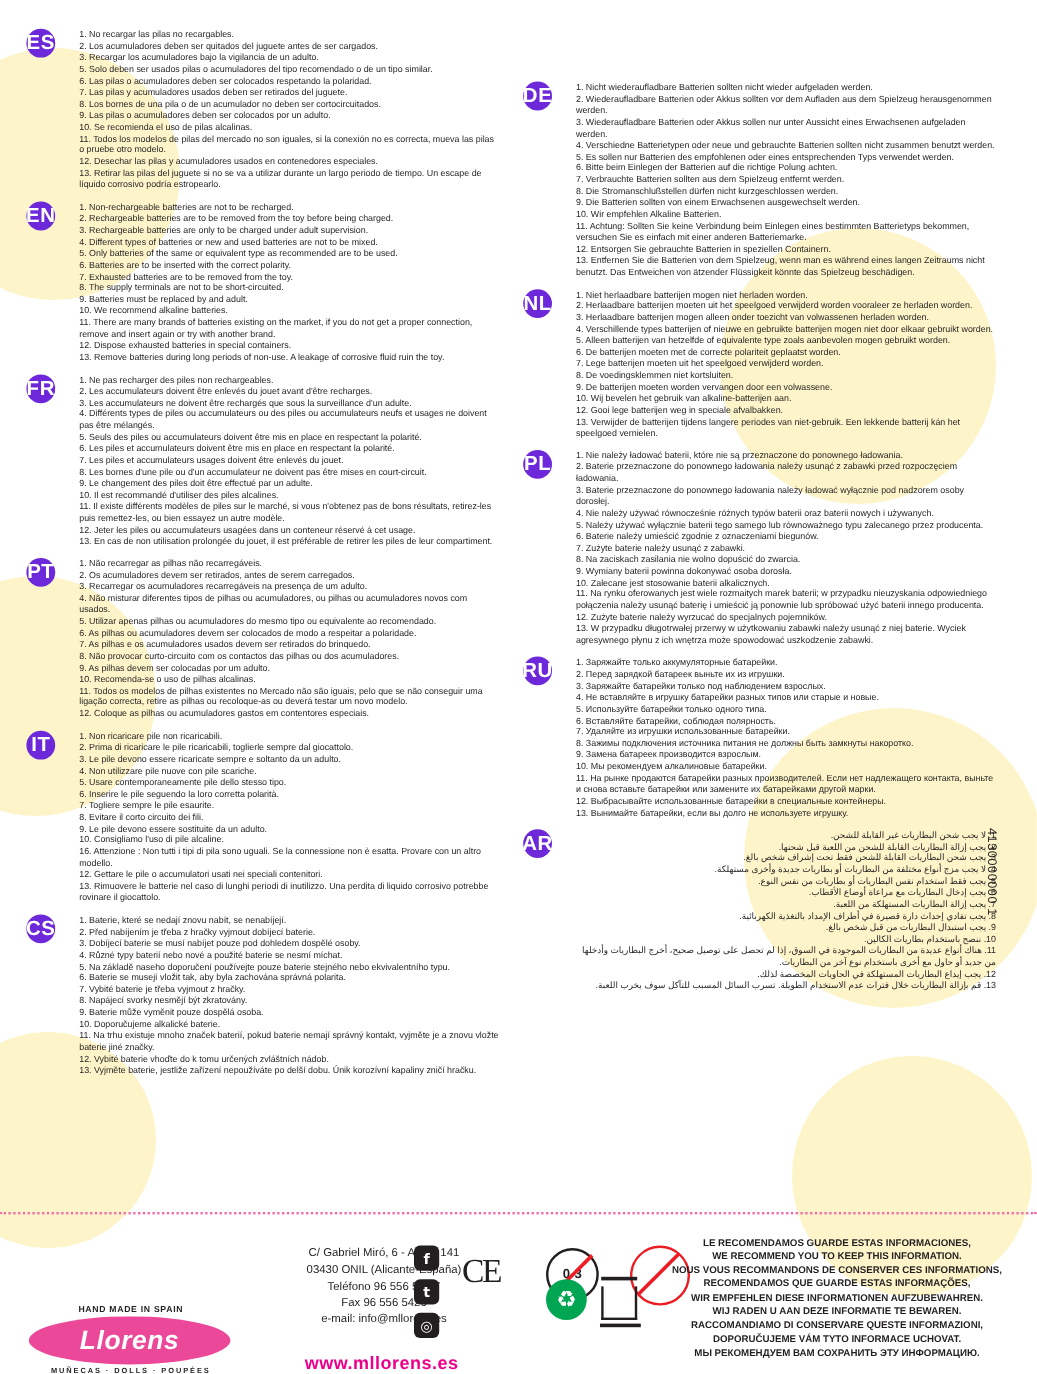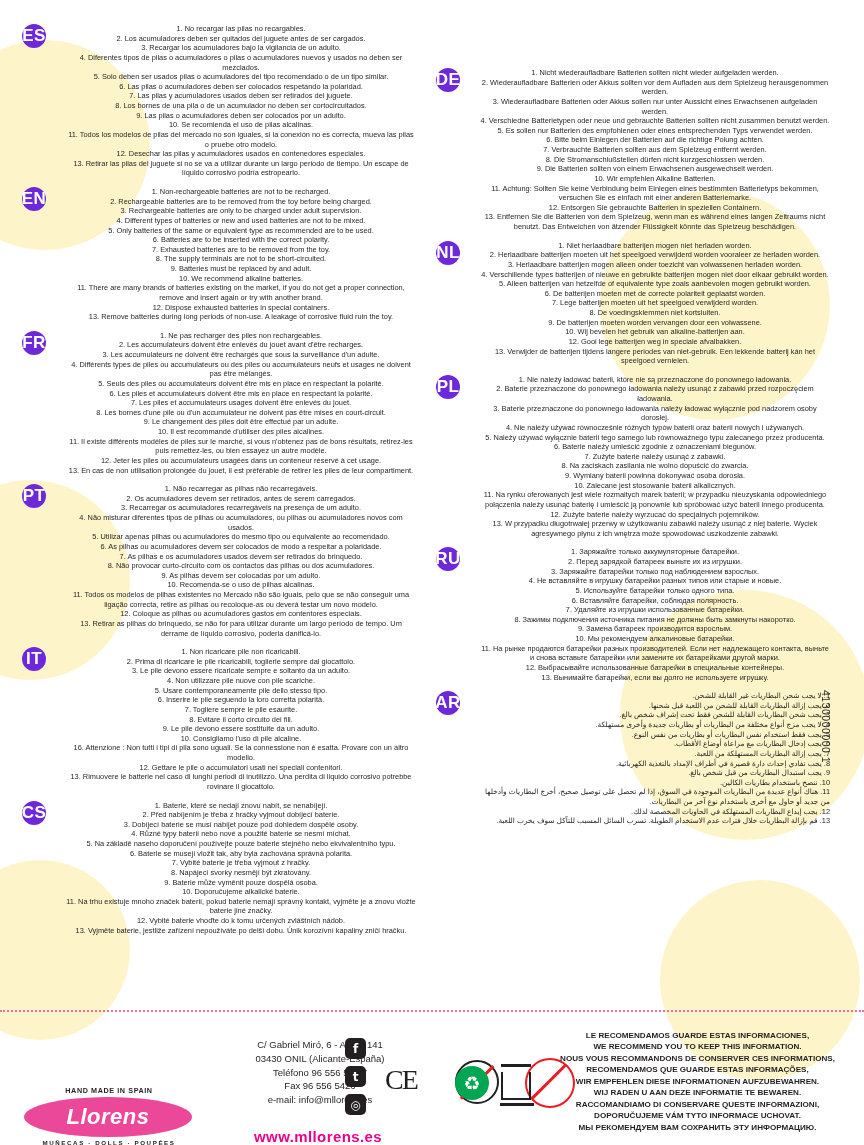--- a/index.html
+++ b/index.html
@@ -30,21 +30,21 @@
 
   .lang-block{position:relative;margin-bottom:9px;padding-left:44px;}
   .badge{
     position:absolute;left:0;top:0;
     width:24px;height:24px;border-radius:12px;
     background:#6d28d9;color:#ffffff;
     font-size:17px;font-weight:bold;
     display:flex;align-items:center;justify-content:center;
     letter-spacing:.5px;
   }
-  .lines{font-size:7.4px;line-height:1.30;text-align:center;}
+  .lines{font-size:7.4px;line-height:1.30;}
   .lines div{white-space:normal;}
   .rtl{direction:rtl;text-align:right;}
 
   
   .bottom{position:absolute;left:0;top:1010px;width:864px;height:135px;z-index:3;}
   .wave{
     position:absolute;left:0;top:0;width:864px;height:135px;
     border-top:2px dotted #f06eaa;
   }
   .addr{
@@ -72,21 +72,21 @@
 
   
   .social{position:absolute;left:345px;top:28px;}
   .sq{
     width:21px;height:21px;border-radius:5px;background:#231f20;color:#fff;
     display:flex;align-items:center;justify-content:center;margin-bottom:7px;
     font-size:12px;font-weight:bold;font-family:"DejaVu Sans",sans-serif;
   }
 
   
-  .marks{position:absolute;left:385px;top:28px;width:210px;height:80px;margin-top:20px;}
+  .marks{position:absolute;left:385px;top:28px;width:210px;height:80px;}
   .ce{position:absolute;left:0;top:6px;font-size:28px;font-family:"Liberation Serif",serif;letter-spacing:-2px;}
   .age{
     position:absolute;left:70px;top:2px;width:40px;height:40px;border-radius:50%;
     border:2.5px solid #231f20;display:flex;align-items:center;justify-content:center;
     font-size:11px;font-weight:bold;
   }
   .age .slash{position:absolute;width:46px;height:2.5px;background:#ec1c24;transform:rotate(-45deg);}
   .flame{
     position:absolute;left:140px;top:0px;width:46px;height:46px;border-radius:50%;
     border:2.5px solid #ec1c24;
@@ -131,21 +131,20 @@
   <div class="content">
 
     <div class="col col-left">
 
       <div class="lang-block">
         <div class="badge">ES</div>
         <div class="lines">
           <div>1. No recargar las pilas no recargables.</div>
           <div>2. Los acumuladores deben ser quitados del juguete antes de ser cargados.</div>
           <div>3. Recargar los acumuladores bajo la vigilancia de un adulto.</div>
-          <div>4. Diferentes tipos de pilas o acumuladores o pilas o acumuladores nuevos y usados no deben ser mezclados.</div>
           <div>5. Solo deben ser usados pilas o acumuladores del tipo recomendado o de un tipo similar.</div>
           <div>6. Las pilas o acumuladores deben ser colocados respetando la polaridad.</div>
           <div>7. Las pilas y acumuladores usados deben ser retirados del juguete.</div>
           <div>8. Los bornes de una pila o de un acumulador no deben ser cortocircuitados.</div>
           <div>9. Las pilas o acumuladores deben ser colocados por un adulto.</div>
           <div>10. Se recomienda el uso de pilas alcalinas.</div>
           <div>11. Todos los modelos de pilas del mercado no son iguales, si la conexión no es correcta, mueva las pilas o pruebe otro modelo.</div>
           <div>12. Desechar las pilas y acumuladores usados en contenedores especiales.</div>
           <div>13. Retirar las pilas del juguete si no se va a utilizar durante un largo periodo de tiempo. Un escape de líquido corrosivo podría estropearlo.</div>
         </div>
@@ -197,21 +196,20 @@
           <div>3. Recarregar os acumuladores recarregáveis na presença de um adulto.</div>
           <div>4. Não misturar diferentes tipos de pilhas ou acumuladores, ou pilhas ou acumuladores novos com usados.</div>
           <div>5. Utilizar apenas pilhas ou acumuladores do mesmo tipo ou equivalente ao recomendado.</div>
           <div>6. As pilhas ou acumuladores devem ser colocados de modo a respeitar a polaridade.</div>
           <div>7. As pilhas e os acumuladores usados devem ser retirados do brinquedo.</div>
           <div>8. Não provocar curto-circuito com os contactos das pilhas ou dos acumuladores.</div>
           <div>9. As pilhas devem ser colocadas por um adulto.</div>
           <div>10. Recomenda-se o uso de pilhas alcalinas.</div>
           <div>11. Todos os modelos de pilhas existentes no Mercado não são iguais, pelo que se não conseguir uma ligação correcta, retire as pilhas ou recoloque-as ou deverá testar um novo modelo.</div>
           <div>12. Coloque as pilhas ou acumuladores gastos em contentores especiais.</div>
-          <div>13. Retirar as pilhas do brinquedo, se não for para utilizar durante um largo período de tempo. Um derrame de líquido corrosivo, poderia danificá-lo.</div>
         </div>
       </div>
 
       <div class="lang-block">
         <div class="badge">IT</div>
         <div class="lines">
           <div>1. Non ricaricare pile non ricaricabili.</div>
           <div>2. Prima di ricaricare le pile ricaricabili, toglierle sempre dal giocattolo.</div>
           <div>3. Le pile devono essere ricaricate sempre e soltanto da un adulto.</div>
           <div>4. Non utilizzare pile nuove con pile scariche.</div>

